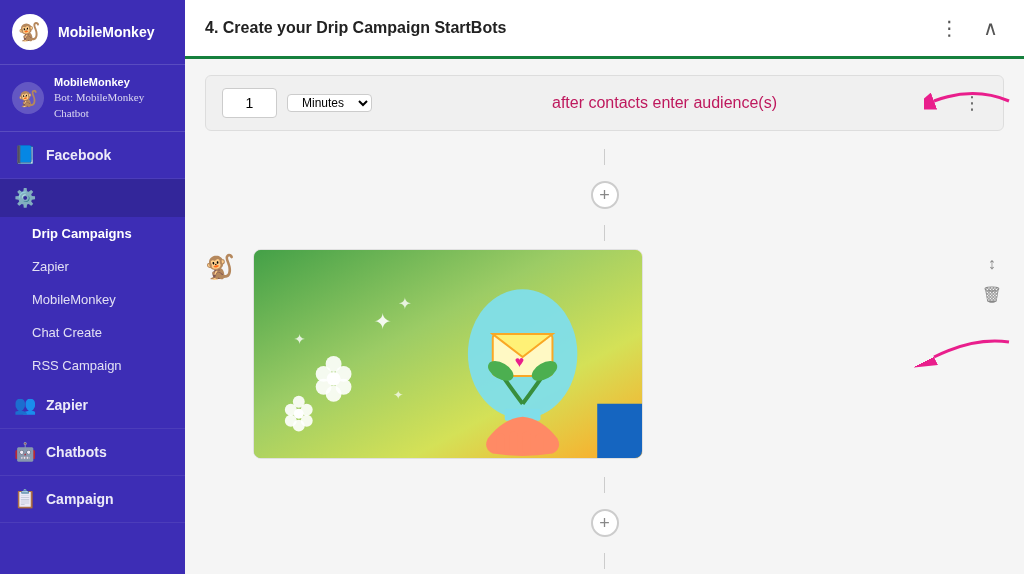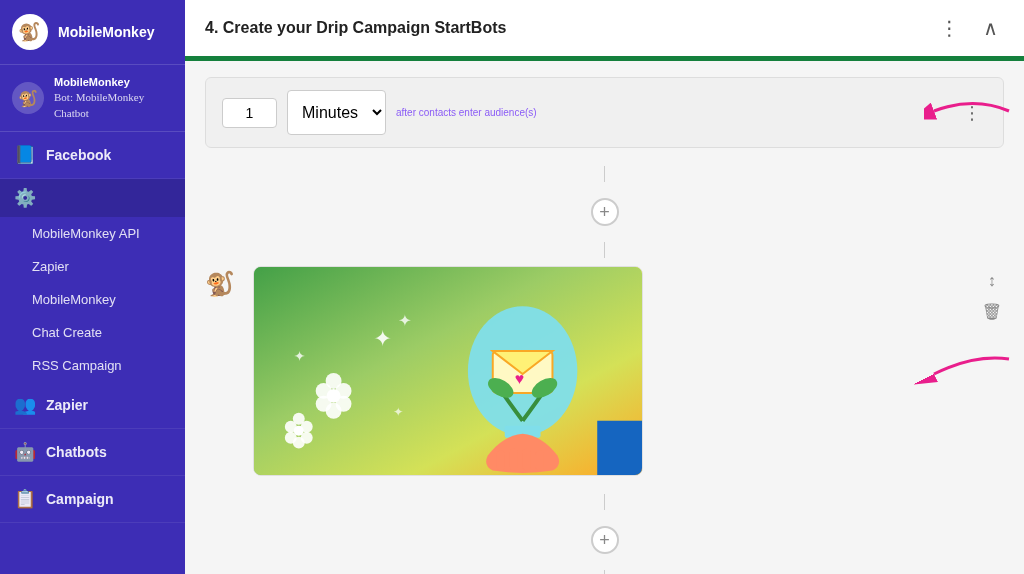--- a/index.html
+++ b/index.html
@@ -98,21 +98,21 @@
       flex-direction: column;
       overflow: hidden;
     }
 
     .main-header {
       background: white;
       padding: 14px 20px;
       display: flex;
       align-items: center;
       justify-content: space-between;
-      border-bottom: 5px solid #15803d;
+      border-bottom: 3px solid #15803d;
     }
     .main-title {
       font-size: 16px;
       font-weight: 600;
       color: #222;
     }
     .header-actions {
       display: flex;
       align-items: center;
       gap: 12px;
@@ -147,31 +147,32 @@
     .timing-input {
       width: 55px;
       padding: 6px 8px;
       border: 1px solid #ccc;
       border-radius: 4px;
       background: white;
       font-size: 14px;
       text-align: center;
     }
     .timing-select {
-      padding: 12px 10px;
+      padding: 0 10px;
       border: 1px solid #ccc;
       border-radius: 4px;
       background: white;
+      font-size: 12px;
+      appearance: auto;
+    }
+    .timing-text {
       font-size: 16px;
-      appearance: auto;
-    }
-    .timing-text {
-      font-size: 10px;
-      color: #8b5cf6;
+      color: #be185d;
       flex: 1;
+      text-align: center;
     }
     .three-dot-btn {
       background: none;
       border: none;
       cursor: pointer;
       font-size: 18px;
       color: #666;
       padding: 2px 6px;
     }
 
@@ -280,22 +281,22 @@
 
   <div class="sidebar-nav-item">
     <span class="sidebar-nav-icon">📘</span>
     <span>Facebook</span>
   </div>
 
   <div class="sidebar-section-label active">
     <span class="sidebar-nav-icon">⚙️</span>
   </div>
 
-  <div class="sidebar-sub-item">
-    <span>MobileMonkey API</span>
+  <div class="sidebar-sub-item active">
+    <span>Drip Campaigns</span>
   </div>
   <div class="sidebar-sub-item">
     <span>Zapier</span>
   </div>
   <div class="sidebar-sub-item">
     <span>MobileMonkey</span>
   </div>
   <div class="sidebar-sub-item">
     <span>Chat Create</span>
   </div>

